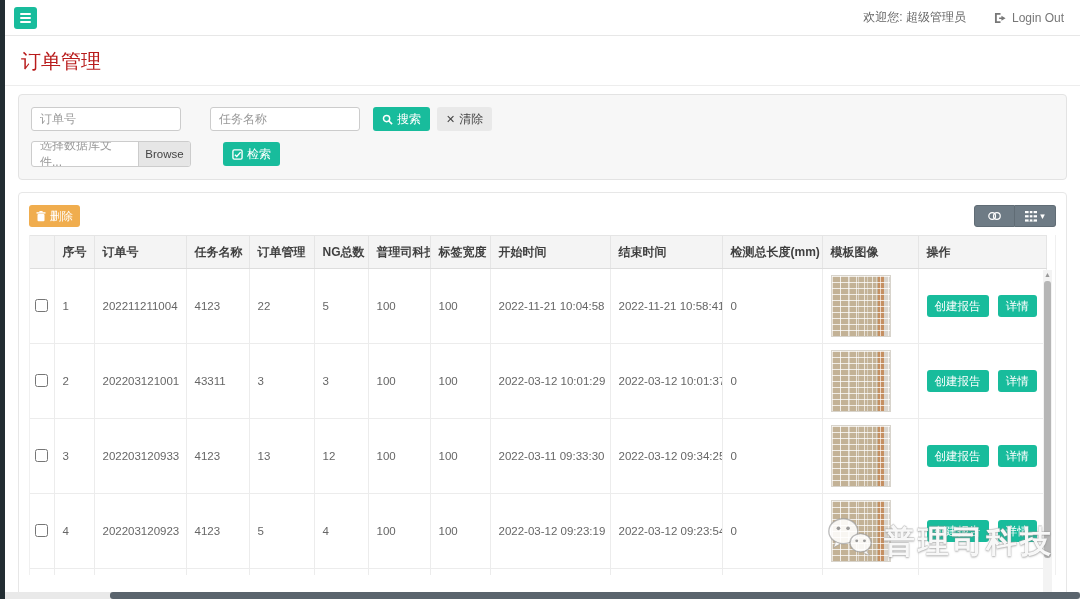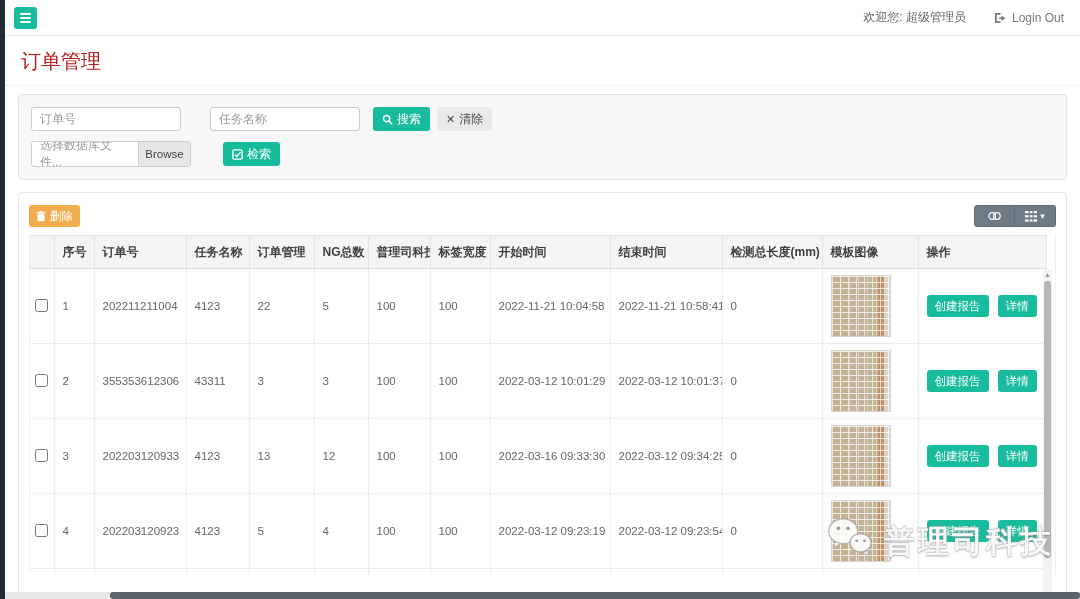--- a/index.html
+++ b/index.html
@@ -233,21 +233,21 @@
               </td>
     <td>
       <button class="btn btn-teal btn-xs">创建报告</button>
       <button class="btn btn-teal btn-xs act-gap">详情</button>
     </td>
   </tr>
 
   <tr>
     <td class="c-cb"><input type="checkbox" style=""></td>
     <td>2</td>
-    <td>355353612306</td>
+    <td>202203121001</td>
     <td>43311</td>
     <td>3</td>
     <td>3</td>
     <td>100</td>
     <td>100</td>
     <td>2022-03-12 10:01:29</td>
     <td>2022-03-12 10:01:37</td>
     <td>0</td>
     <td>
                 <div class="thumb"></div>
@@ -260,21 +260,21 @@
 
   <tr>
     <td class="c-cb"><input type="checkbox" style=""></td>
     <td>3</td>
     <td>202203120933</td>
     <td>4123</td>
     <td>13</td>
     <td>12</td>
     <td>100</td>
     <td>100</td>
-    <td>2022-03-16 09:33:30</td>
+    <td>2022-03-11 09:33:30</td>
     <td>2022-03-12 09:34:25</td>
     <td>0</td>
     <td>
                 <div class="thumb"></div>
               </td>
     <td>
       <button class="btn btn-teal btn-xs">创建报告</button>
       <button class="btn btn-teal btn-xs act-gap">详情</button>
     </td>
   </tr>

